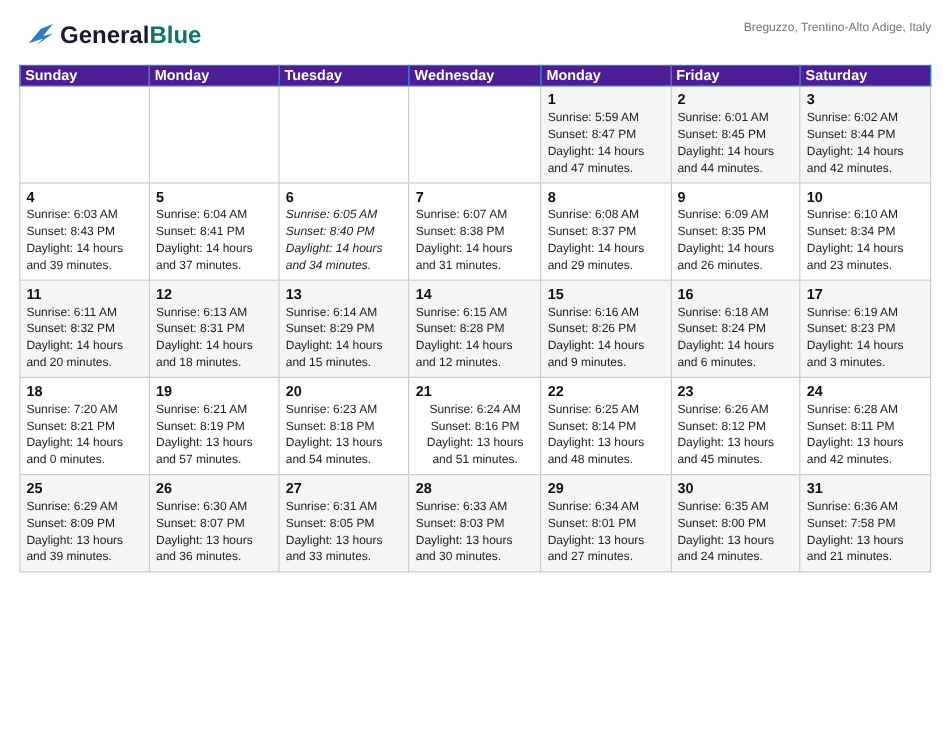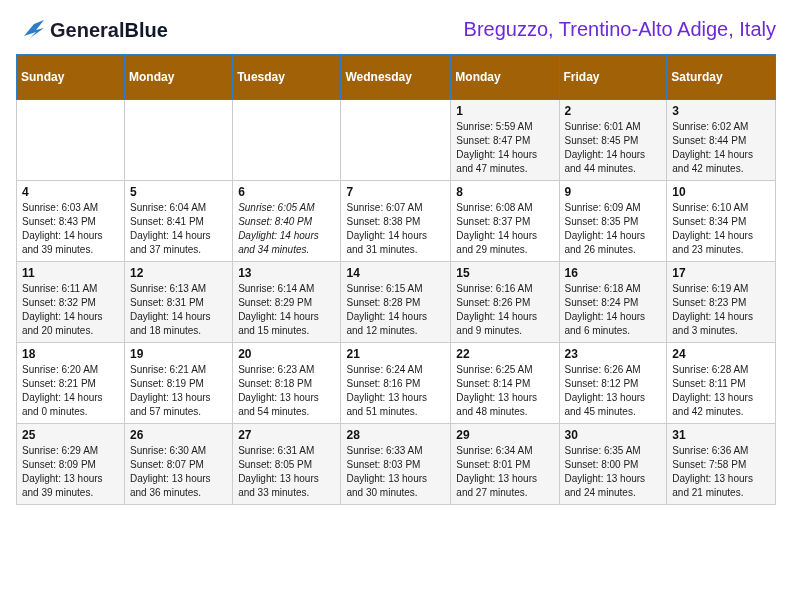--- a/index.html
+++ b/index.html
@@ -29,33 +29,33 @@
     .title-section {
       text-align: right;
     }
     .month-year {
       font-size: 36px;
       font-weight: normal;
       color: #1a1a2e;
       line-height: 1.1;
     }
     .location {
-      font-size: 20px;
-      color: #6d28d9;
+      font-size: 10px;
+      color: #737373;
       margin-top: 2px;
     }
     .calendar {
       width: 100%;
       border-collapse: collapse;
       font-size: 11px;
     }
     .calendar th {
-      background-color: #a16207;
+      background-color: #4c1d95;
       color: #fff;
-      padding: 15px 4px;
+      padding: 1px 4px;
       text-align: left;
       font-size: 12px;
       font-weight: bold;
       border: 1px solid #2e7dc6;
     }
     .calendar td {
       border: 1px solid #ccc;
       vertical-align: top;
       padding: 4px 5px;
       width: 113px;
@@ -88,21 +88,21 @@
 <body>
 
 <div class="header-section">
   <div class="logo">
     <div class="logo-row">
       <svg width="32" height="28" viewBox="0 0 32 28">
         <polygon points="8,20 18,8 28,4 20,14 28,12 14,22 20,16" fill="#2e7dc6"></polygon>
       </svg>
       <div>
         <div style="font-size:20px;font-weight:bold;color:#1a1a2e;line-height:1.1;">
-          <span style="color:#1a1a2e;">General</span><span style="color:#0f172a;">Blue</span>
+          <span style="color:#1a1a2e;">General</span><span style="color:#0f766e;">Blue</span>
         </div>
       </div>
     </div>
   </div>
   <div class="title-section">
     <div class="location">Breguzzo, Trentino-Alto Adige, Italy</div>
   </div>
 </div>
 
 <table class="calendar">
@@ -226,39 +226,39 @@
         <td>
           <span class="day-num">17</span>
           <div class="day-info" style="white-space: pre-line;">Sunrise: 6:19 AM
 Sunset: 8:23 PM
 Daylight: 14 hours and 3 minutes.</div>
         </td>
       </tr>
       <tr>
         <td>
           <span class="day-num">18</span>
-          <div class="day-info" style="white-space: pre-line;">Sunrise: 6:20 AM
+          <div class="day-info" style="white-space: pre-line;">Sunrise: 7:20 AM
 Sunset: 8:21 PM
 Daylight: 14 hours and 0 minutes.</div>
         </td>
         <td>
           <span class="day-num">19</span>
           <div class="day-info" style="white-space: pre-line;">Sunrise: 6:21 AM
 Sunset: 8:19 PM
 Daylight: 13 hours and 57 minutes.</div>
         </td>
         <td>
           <span class="day-num">20</span>
           <div class="day-info" style="white-space: pre-line;">Sunrise: 6:23 AM
 Sunset: 8:18 PM
 Daylight: 13 hours and 54 minutes.</div>
         </td>
         <td>
           <span class="day-num">21</span>
-          <div class="day-info" style="white-space: pre-line;">Sunrise: 6:24 AM
+          <div class="day-info" style="white-space: pre-line; text-align: center;">Sunrise: 6:24 AM
 Sunset: 8:16 PM
 Daylight: 13 hours and 51 minutes.</div>
         </td>
         <td>
           <span class="day-num">22</span>
           <div class="day-info" style="white-space: pre-line;">Sunrise: 6:25 AM
 Sunset: 8:14 PM
 Daylight: 13 hours and 48 minutes.</div>
         </td>
         <td>

